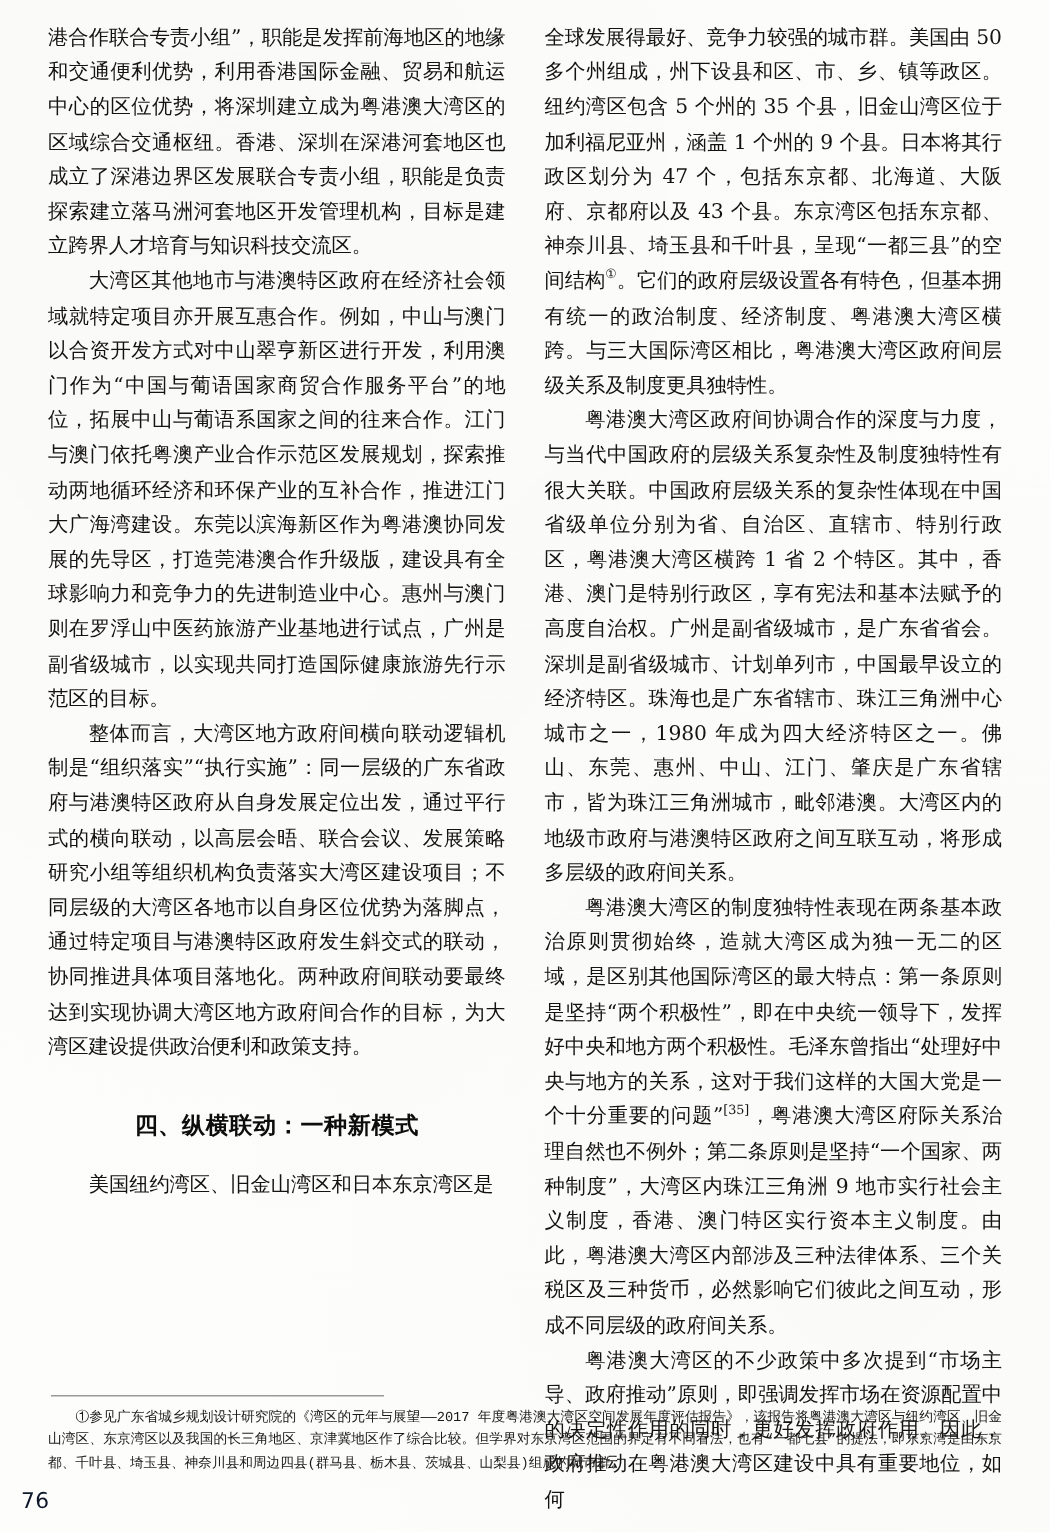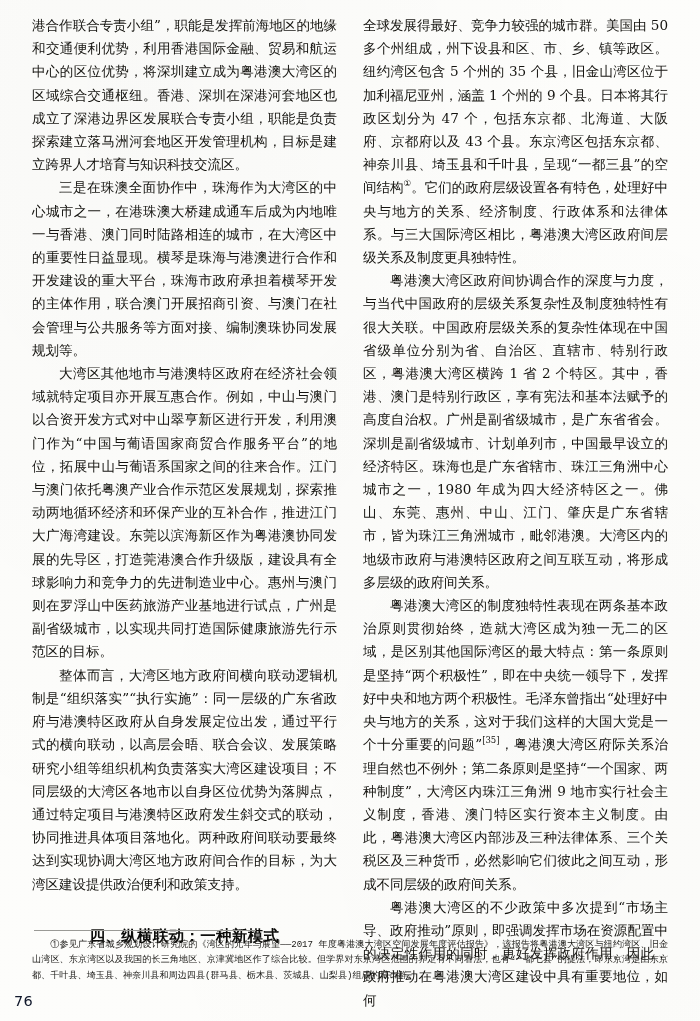--- a/index.html
+++ b/index.html
@@ -131,33 +131,33 @@
 <body>
 
 <div class="page">
 
   <div class="columns">
 
     <div class="col">
 
       <p class="body cont">港合作联合专责小组”，职能是发挥前海地区的地缘和交通便利优势，利用香港国际金融、贸易和航运中心的区位优势，将深圳建立成为粤港澳大湾区的区域综合交通枢纽。香港、深圳在深港河套地区也成立了深港边界区发展联合专责小组，职能是负责探索建立落马洲河套地区开发管理机构，目标是建立跨界人才培育与知识科技交流区。</p>
 
-      <p class="body">三是在珠澳全面协作中，珠海作为大湾区的中心城市之一，在港珠澳大桥建成通车后成为内地唯一与香港、澳门同时陆路相连的城市，在大湾区中的重要性日益显现。横琴是珠海与港澳进行合作和开发建设的重大平台，珠海市政府承担着横琴开发的主体作用，联合澳门开展招商引资、与澳门在社会管理与公共服务等方面对接、编制澳珠协同发展规划等。</p>
 
       <p class="body">大湾区其他地市与港澳特区政府在经济社会领域就特定项目亦开展互惠合作。例如，中山与澳门以合资开发方式对中山翠亨新区进行开发，利用澳门作为“中国与葡语国家商贸合作服务平台”的地位，拓展中山与葡语系国家之间的往来合作。江门与澳门依托粤澳产业合作示范区发展规划，探索推动两地循环经济和环保产业的互补合作，推进江门大广海湾建设。东莞以滨海新区作为粤港澳协同发展的先导区，打造莞港澳合作升级版，建设具有全球影响力和竞争力的先进制造业中心。惠州与澳门则在罗浮山中医药旅游产业基地进行试点，广州是副省级城市，以实现共同打造国际健康旅游先行示范区的目标。</p>
 
       <p class="body">整体而言，大湾区地方政府间横向联动逻辑机制是“组织落实”“执行实施”：同一层级的广东省政府与港澳特区政府从自身发展定位出发，通过平行式的横向联动，以高层会晤、联合会议、发展策略研究小组等组织机构负责落实大湾区建设项目；不同层级的大湾区各地市以自身区位优势为落脚点，通过特定项目与港澳特区政府发生斜交式的联动，协同推进具体项目落地化。两种政府间联动要最终达到实现协调大湾区地方政府间合作的目标，为大湾区建设提供政治便利和政策支持。</p>
 
       <h2 class="section-heading">四、纵横联动：一种新模式</h2>
 
+      <p class="body">美国纽约湾区、旧金山湾区和日本东京湾区是</p>
     </div>
 
     <div class="col">
 
-      <p class="body cont"><span>全球发展得最好、竞争力较强的城市群。美国由 50 多个州组成，州下设县和区、市、乡、镇等政区。纽约湾区包含 5 个州的 35 个县，旧金山湾区位于加利福尼亚州，涵盖 1 个州的 9 个县。日本将其行政区划分为 47 个，包括东京都、北海道、大阪府、京都府以及 43 个县。东京湾区包括东京都、神奈川县、埼玉县和千叶县，呈现“一都三县”的空间结构</span><sup class="ref">①</sup><span>。它们的政府层级设置各有特色，处理好中央与地方的关系、经济制度、行政体系和法律体系。与三大国际湾区相比，粤港澳大湾区政府间层级关系及制度更具独特性。</span></p>
+      <p class="body cont"><span>全球发展得最好、竞争力较强的城市群。美国由 50 多个州组成，州下设县和区、市、乡、镇等政区。纽约湾区包含 5 个州的 35 个县，旧金山湾区位于加利福尼亚州，涵盖 1 个州的 9 个县。日本将其行政区划分为 47 个，包括东京都、北海道、大阪府、京都府以及 43 个县。东京湾区包括东京都、神奈川县、埼玉县和千叶县，呈现“一都三县”的空间结构</span><sup class="ref">①</sup><span>。它们的政府层级设置各有特色，但基本拥有统一的政治制度、经济制度、粤港澳大湾区横跨。与三大国际湾区相比，粤港澳大湾区政府间层级关系及制度更具独特性。</span></p>
 
       <p class="body">粤港澳大湾区政府间协调合作的深度与力度，与当代中国政府的层级关系复杂性及制度独特性有很大关联。中国政府层级关系的复杂性体现在中国省级单位分别为省、自治区、直辖市、特别行政区，粤港澳大湾区横跨 1 省 2 个特区。其中，香港、澳门是特别行政区，享有宪法和基本法赋予的高度自治权。广州是副省级城市，是广东省省会。深圳是副省级城市、计划单列市，中国最早设立的经济特区。珠海也是广东省辖市、珠江三角洲中心城市之一，1980 年成为四大经济特区之一。佛山、东莞、惠州、中山、江门、肇庆是广东省辖市，皆为珠江三角洲城市，毗邻港澳。大湾区内的地级市政府与港澳特区政府之间互联互动，将形成多层级的政府间关系。</p>
 
       <p class="body"><span>粤港澳大湾区的制度独特性表现在两条基本政治原则贯彻始终，造就大湾区成为独一无二的区域，是区别其他国际湾区的最大特点：第一条原则是坚持“两个积极性”，即在中央统一领导下，发挥好中央和地方两个积极性。毛泽东曾指出“处理好中央与地方的关系，这对于我们这样的大国大党是一个十分重要的问题”</span><sup class="ref">[35]</sup><span>，粤港澳大湾区府际关系治理自然也不例外；第二条原则是坚持“一个国家、两种制度”，大湾区内珠江三角洲 9 地市实行社会主义制度，香港、澳门特区实行资本主义制度。由此，粤港澳大湾区内部涉及三种法律体系、三个关税区及三种货币，必然影响它们彼此之间互动，形成不同层级的政府间关系。</span></p>
 
       <p class="body">粤港澳大湾区的不少政策中多次提到“市场主导、政府推动”原则，即强调发挥市场在资源配置中的决定性作用的同时，更好发挥政府作用。因此，政府推动在粤港澳大湾区建设中具有重要地位，如何</p>
     </div>
   </div>
 
   <div class="footnote-area">

